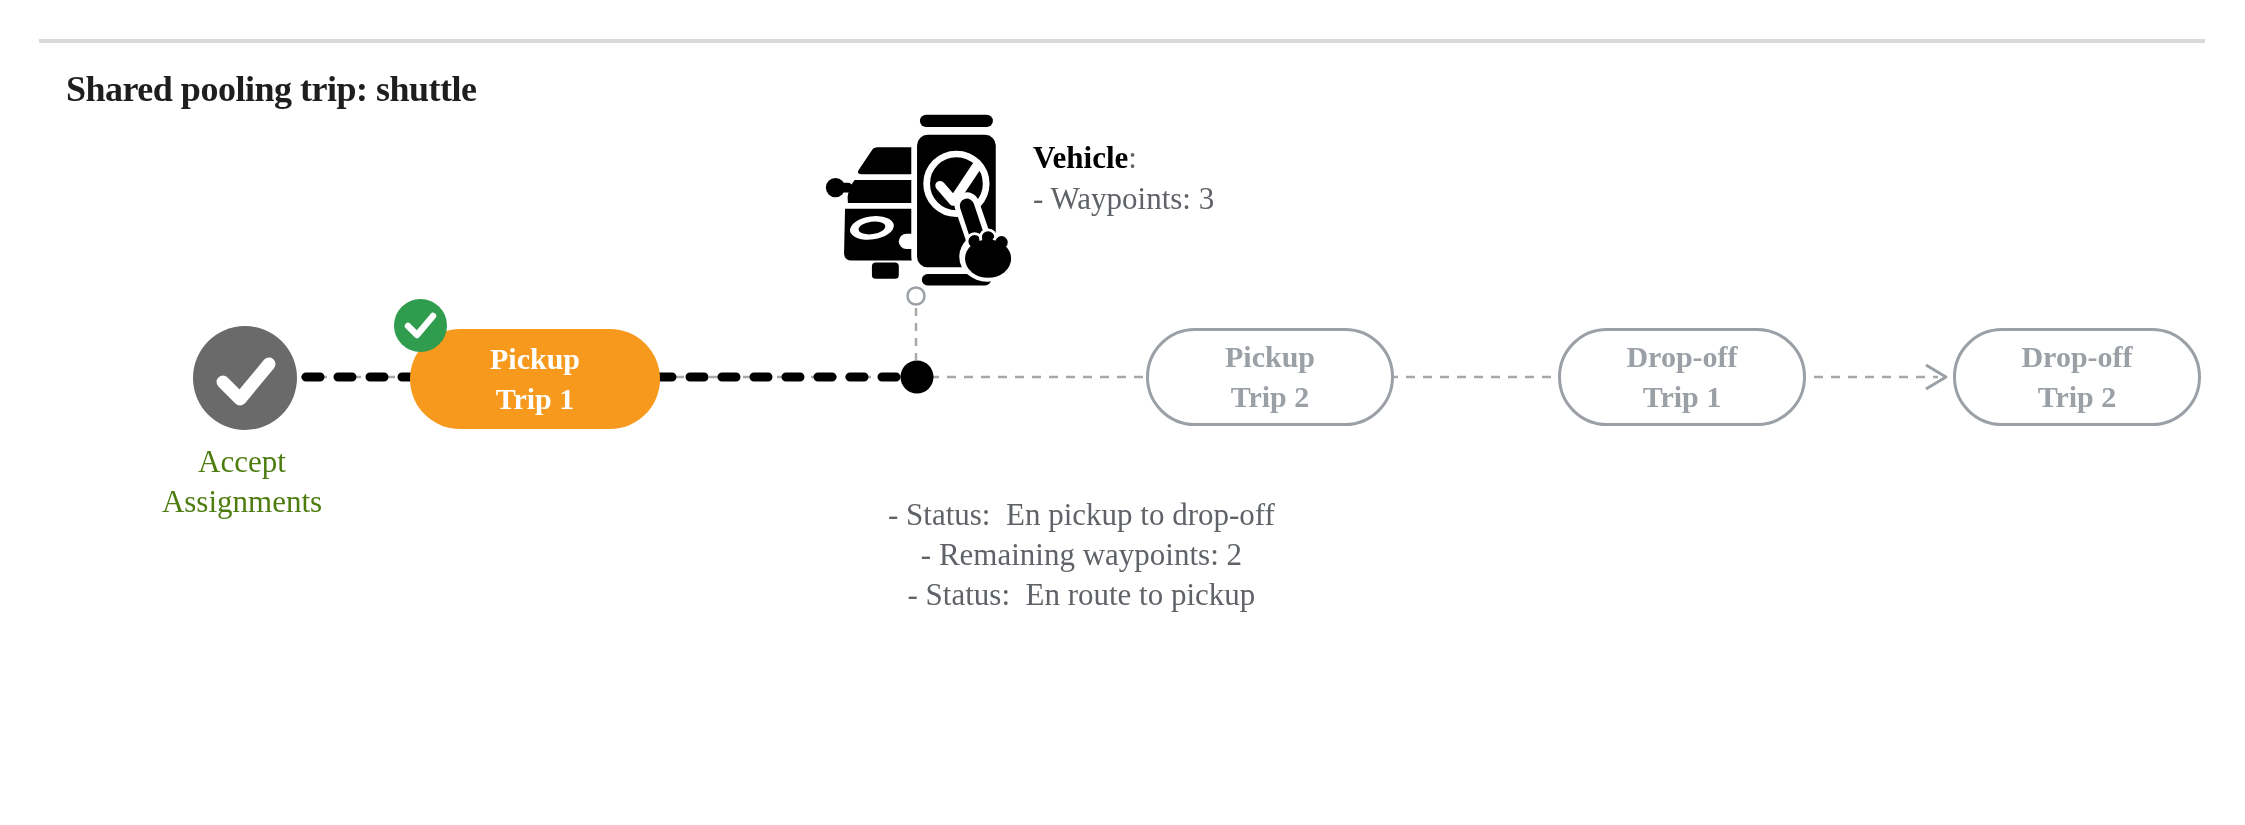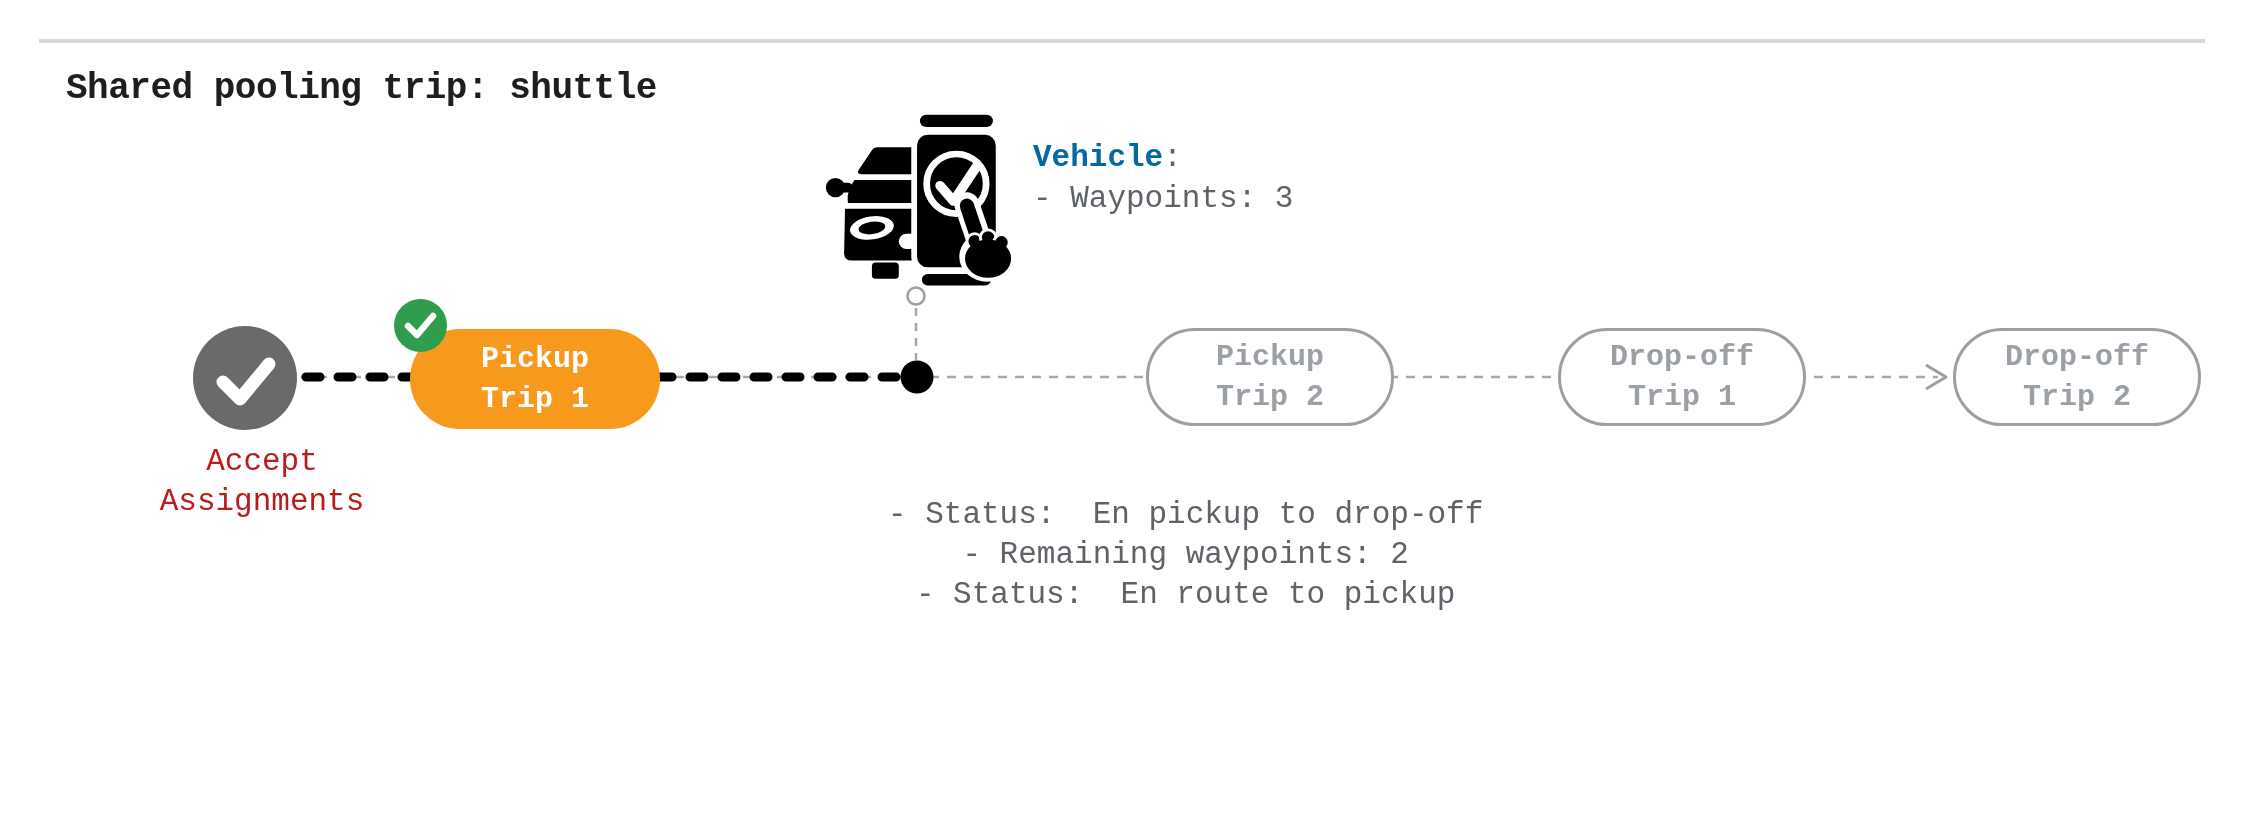--- a/index.html
+++ b/index.html
@@ -1,32 +1,32 @@
 <!DOCTYPE html>
 <html><head>
 <meta charset="utf-8">
 <style>
   html,body{margin:0;padding:0;background:#ffffff;}
   .canvas{
     position:relative;width:2245px;height:674px;background:#ffffff;overflow:hidden;
-    font-family:Liberation Mono, monospace;
+    font-family:Liberation Serif, serif;
   }
   .divider{position:absolute;background:#d9d9d9;height:4px;}
   .divider.top{left:39px;top:39px;width:2166px;}
   .divider.bottom{left:28px;top:781px;width:2202px;}
   .title{
     position:absolute;left:66px;top:68px;margin:0;
     font-size:36px;font-weight:bold;color:#1e1e1e;letter-spacing:-0.5px;
   }
   .connectors{position:absolute;left:0;top:0;}
   
   .start-circle{position:absolute;left:193px;top:326px;width:104px;height:104px;}
   .start-label{
-    position:absolute;left:112px;top:442px;width:300px;text-align:center;
-    font-size:31px;line-height:40px;color:#b91c1c;
+    position:absolute;left:92px;top:442px;width:300px;text-align:center;
+    font-size:31px;line-height:40px;color:#4d7c0f;
   }
   
   .pill{
     position:absolute;top:328px;width:248px;height:98px;border-radius:52px;
     background:#ffffff;border:3px solid #9aa0a6;box-sizing:border-box;
     display:flex;flex-direction:column;align-items:center;justify-content:center;
     font-size:30px;font-weight:bold;color:#9aa0a6;line-height:40px;
   }
   .pill span{display:block;text-align:center;}
   .pill.active{
@@ -36,21 +36,21 @@
   .pill.p2{left:1146px;}
   .pill.p3{left:1558px;}
   .pill.p4{left:1953px;}
   .badge{position:absolute;left:-16px;top:-30px;width:53px;height:53px;}
   
   .vehicle-icon{position:absolute;left:822px;top:110px;width:192px;height:184px;}
   
   .info-block{position:absolute;color:#5f6368;font-size:31px;line-height:41px;}
   .vehicle-info{left:1033px;top:137px;}
   .trip-info{left:888px;top:495px;line-height:40px;}
-  .info-heading b{font-weight:bold;color:#0369a1;}
+  .info-heading b{font-weight:bold;color:#000000;}
   .info-line{white-space:pre-wrap;text-align:center;}
 </style>
 </head>
 <body>
 
 <div class="canvas">
 
   <div class="divider top"></div>
 
   <h1 class="title">Shared pooling trip: shuttle</h1>

